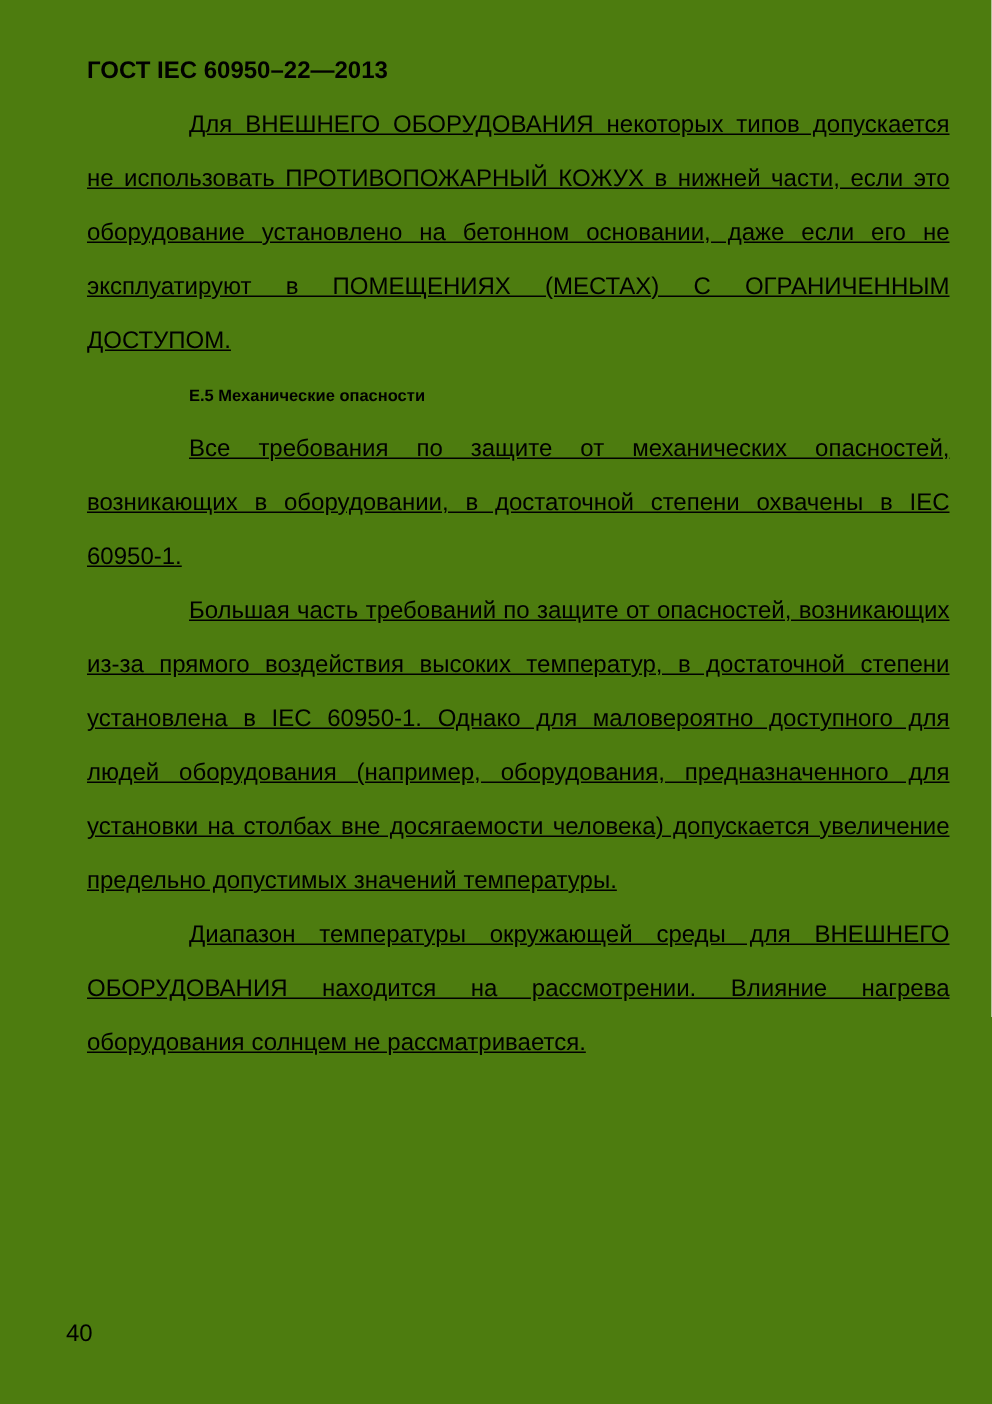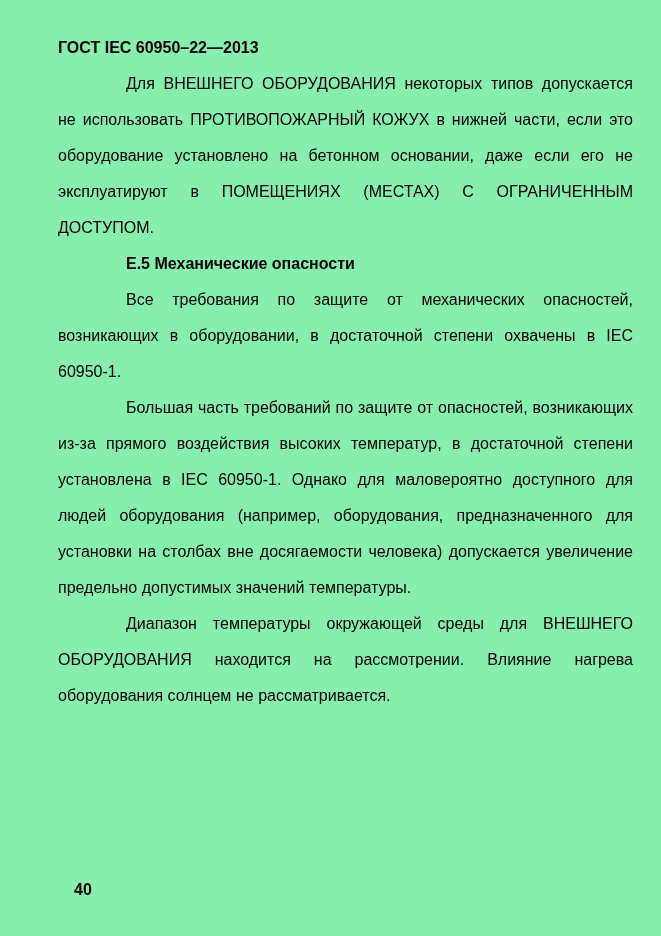--- a/index.html
+++ b/index.html
@@ -5,55 +5,56 @@
   html, body {
     margin: 0;
     padding: 0;
     background: #ffffff;
   }
   .page {
     position: relative;
     width: 661px;
     height: 936px;
     box-sizing: border-box;
-    background: #86efac;
+    background: #4d7c0f;
     color: #000000;
     font-family: "Liberation Sans", sans-serif;
     font-size: 16px;
     line-height: 36px;
     padding: 30px 28px 0 58px;
     overflow: hidden;
   }
   .doc-header {
     font-weight: bold;
     text-align: left;
     white-space: nowrap;
   }
   .par {
     margin: 0;
     text-align: justify;
     text-align-last: left;
     word-spacing: 0.1px;
   }
   .par.indent {
     text-indent: 68px;
+    text-decoration: underline;
   }
   .section-heading {
     margin: 0;
-    font-size: 16px;
+    font-size: 11px;
     font-weight: bold;
     line-height: 36px;
     text-indent: 68px;
     text-align: left;
   }
   .page-number {
     position: absolute;
-    left: 74px;
+    left: 44px;
     top: 872px;
-    font-weight: bold;
+    font-weight: normal;
     line-height: 36px;
   }
 </style>
 </head>
 <body>
 
 <div class="page">
 
   <div class="doc-header">ГОСТ IEC 60950–22—2013</div>
 

